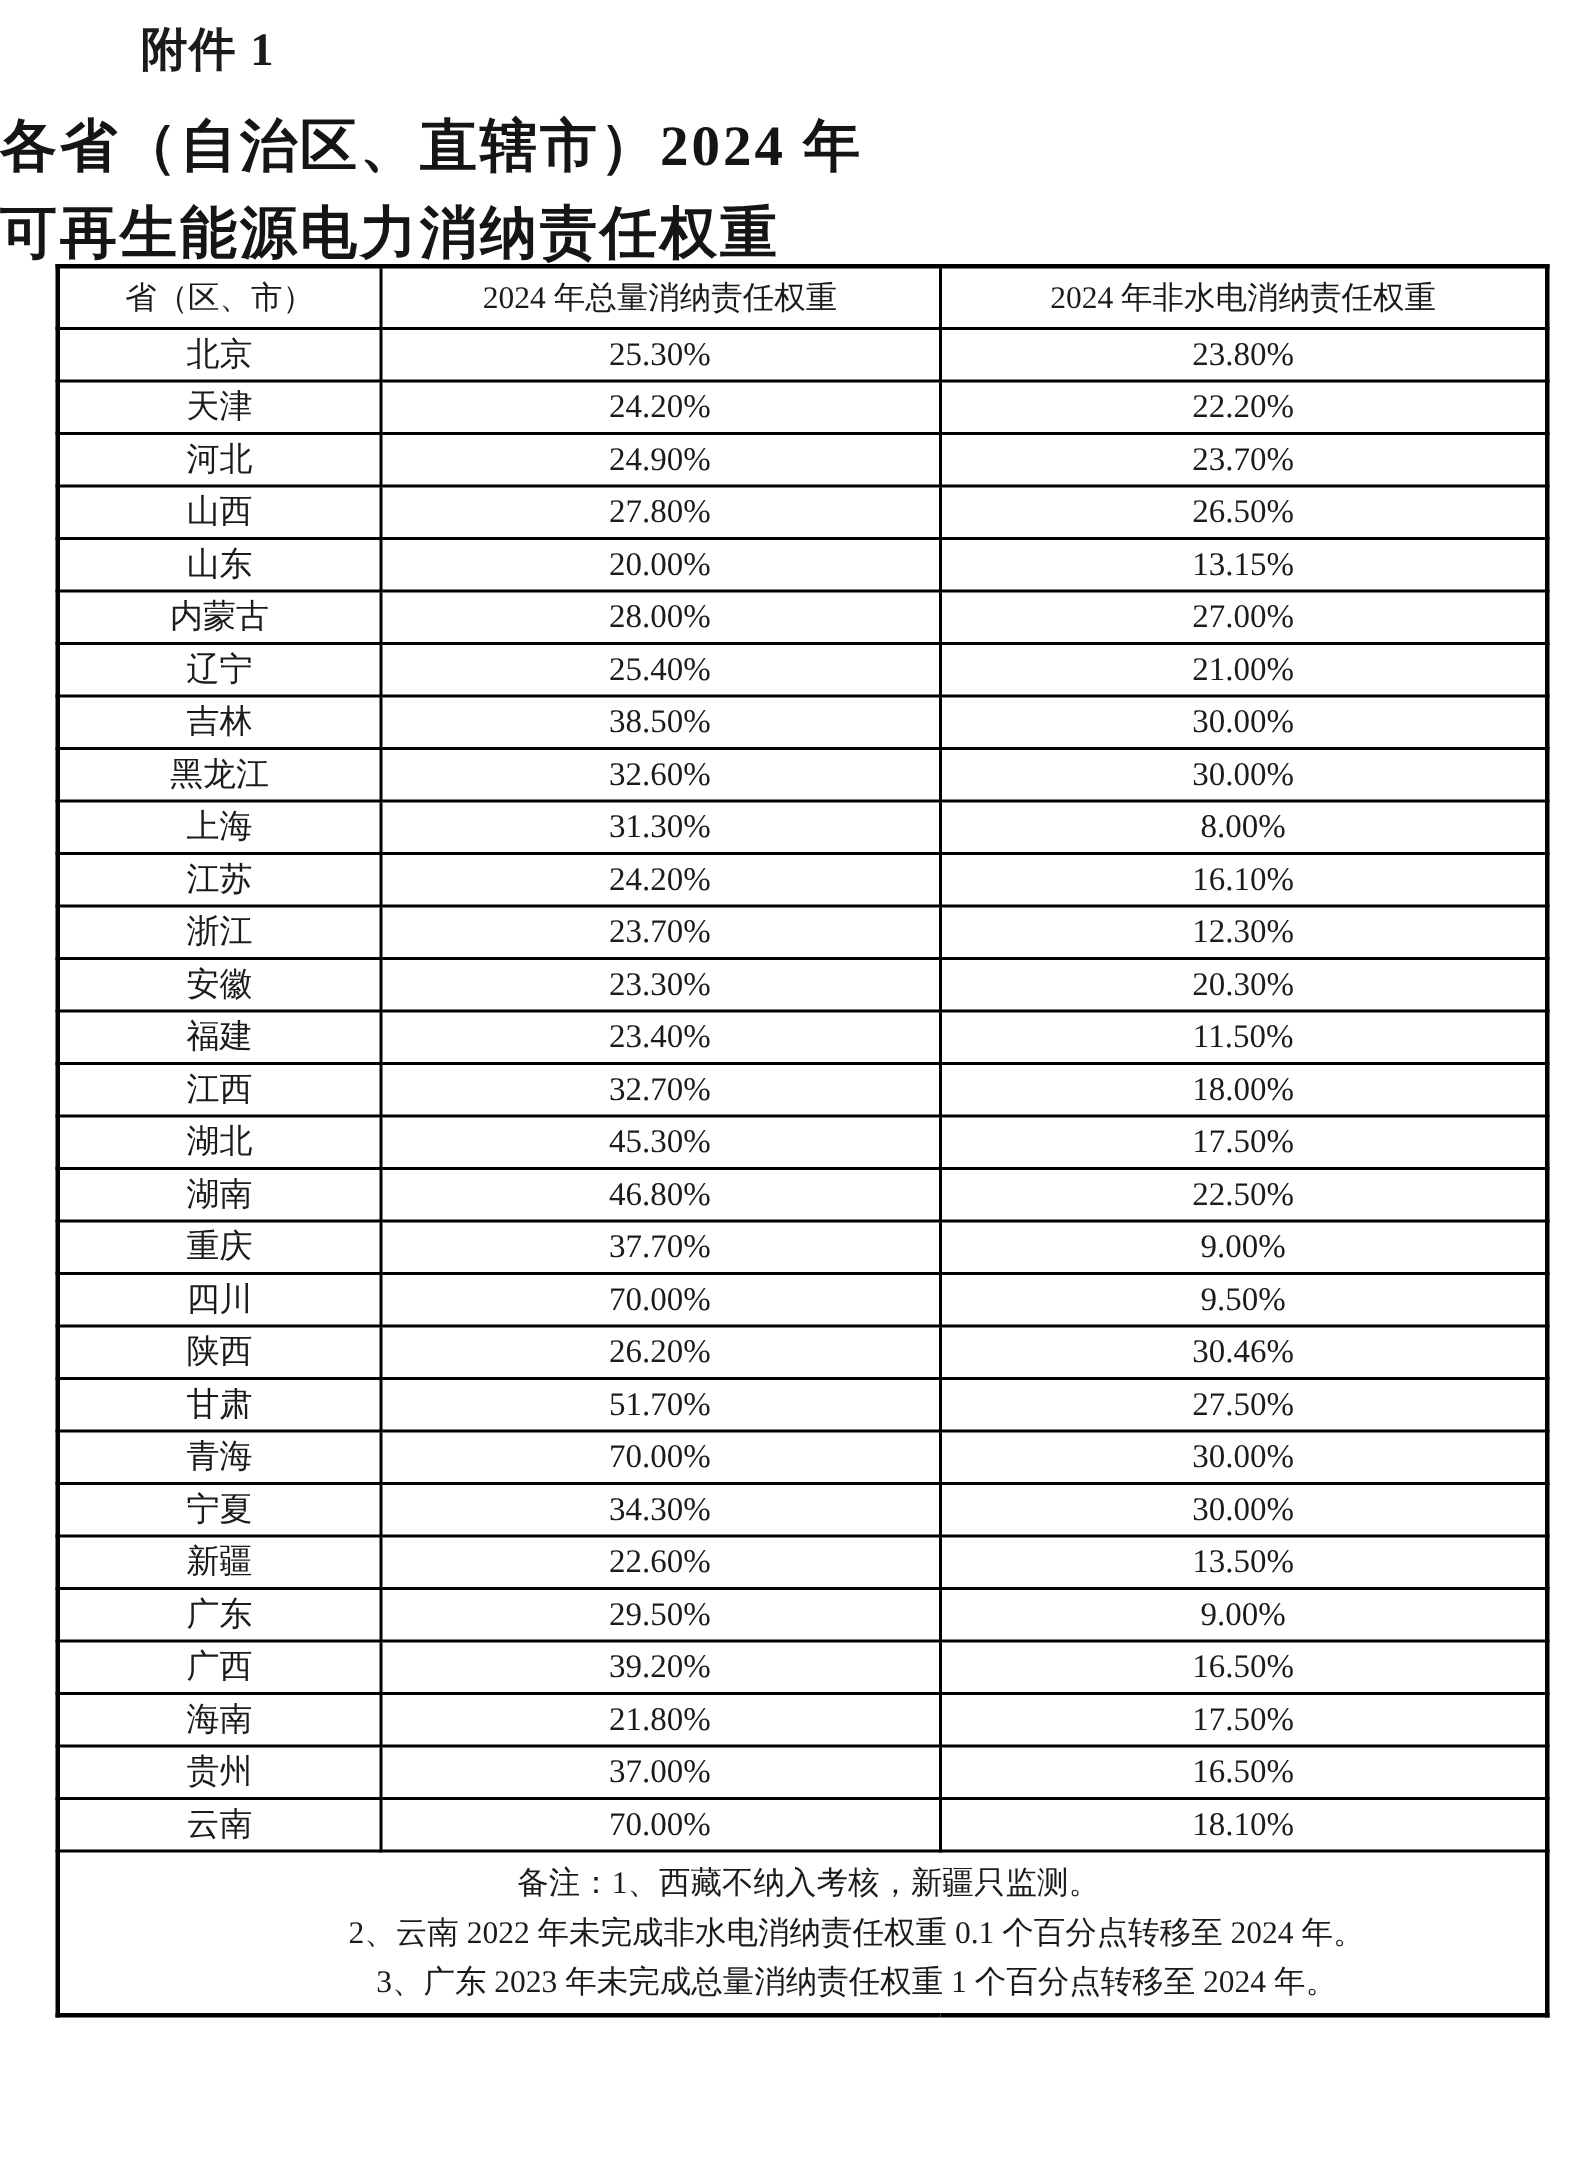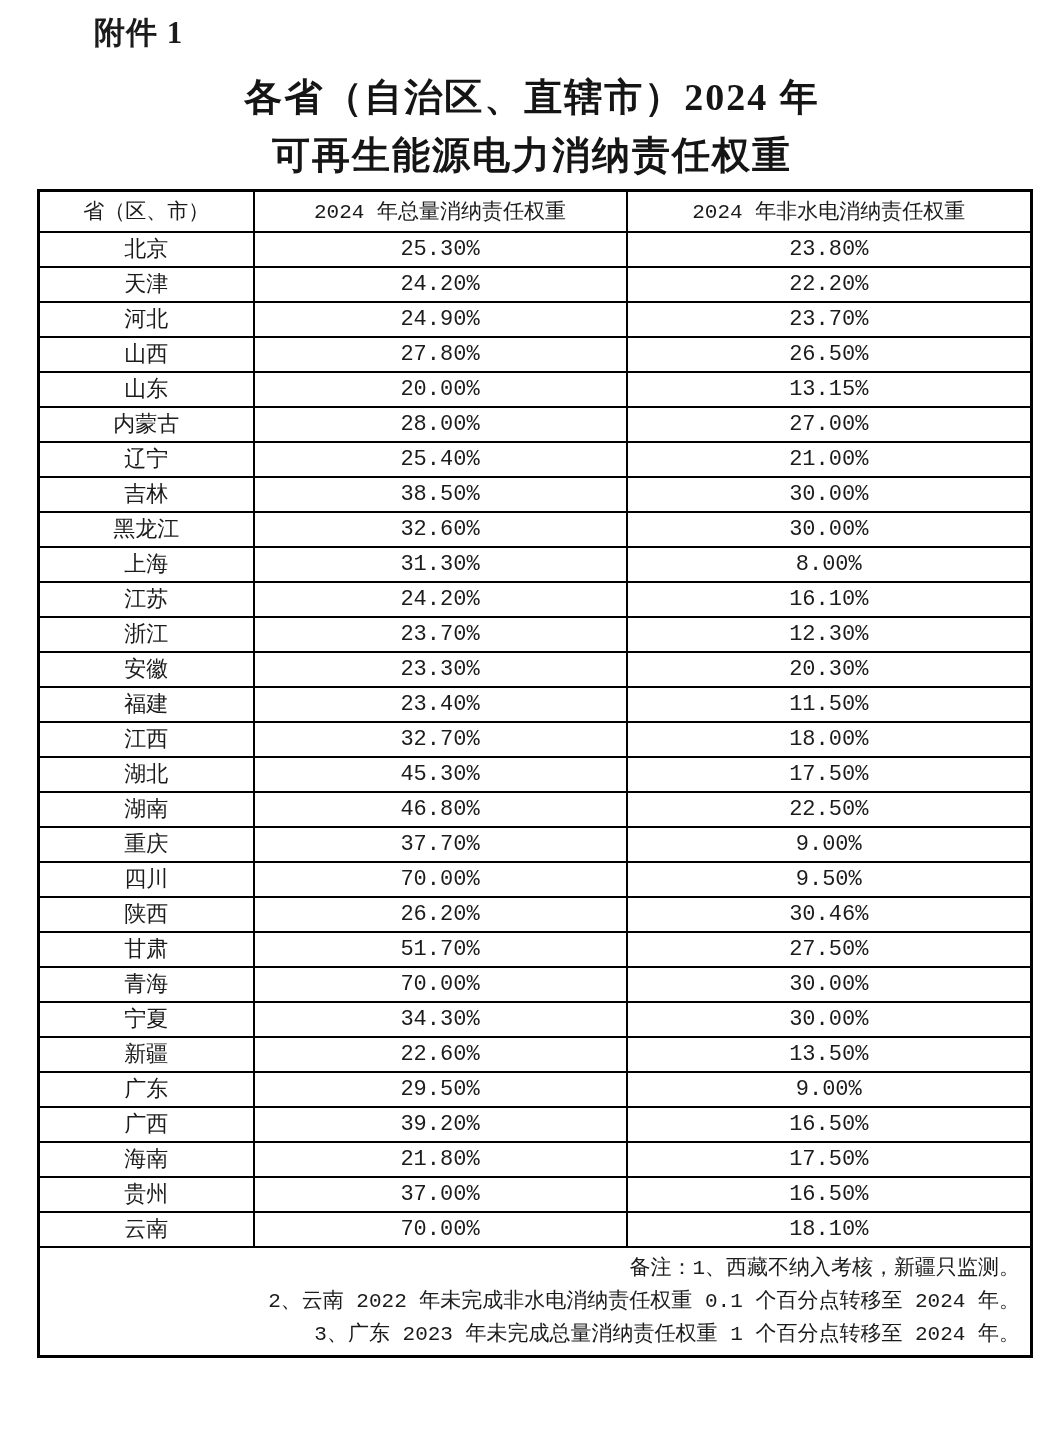--- a/index.html
+++ b/index.html
@@ -24,55 +24,53 @@
     font-size: 31px;
     font-weight: 600;
     letter-spacing: 1px;
     color: #1b1b1b;
     margin-left: 28px;
   }
   .doc-title {
     position: absolute;
     left: 0;
     width: 100%;
-    text-align: center;
     font-size: 38px;
     font-weight: bold;
     letter-spacing: 2px;
     color: #151515;
   }
   .doc-title.line1 { top: 72px; }
   .doc-title.line2 { top: 130px; }
   table.weights {
     position: absolute;
     left: 37px;
-    top: 189px;
+    top: 176px;
     width: 993px;
     border-collapse: collapse;
     table-layout: fixed;
-    font-family: Liberation Mono, monospace;
   }
   table.weights th,
   table.weights td {
     border: 2px solid #000;
     text-align: center;
     vertical-align: middle;
     font-size: 22px;
     font-weight: normal;
     color: #1b1b1b;
     padding: 0;
     overflow: hidden;
     white-space: nowrap;
   }
   table.weights { border: 3px solid #000; }
   table.weights th { height: 41px; font-size: 21px; }
   table.weights td { height: 35px; }
   table.weights td.notes-cell {
     height: 100px;
-    text-align: right;
+    text-align: center;
     white-space: normal;
     vertical-align: middle;
     padding: 4px 10px 4px 18px;
   }
   .note-line {
     font-size: 21px;
     line-height: 33px;
     padding-left: 64px;
     color: #1b1b1b;
   }

